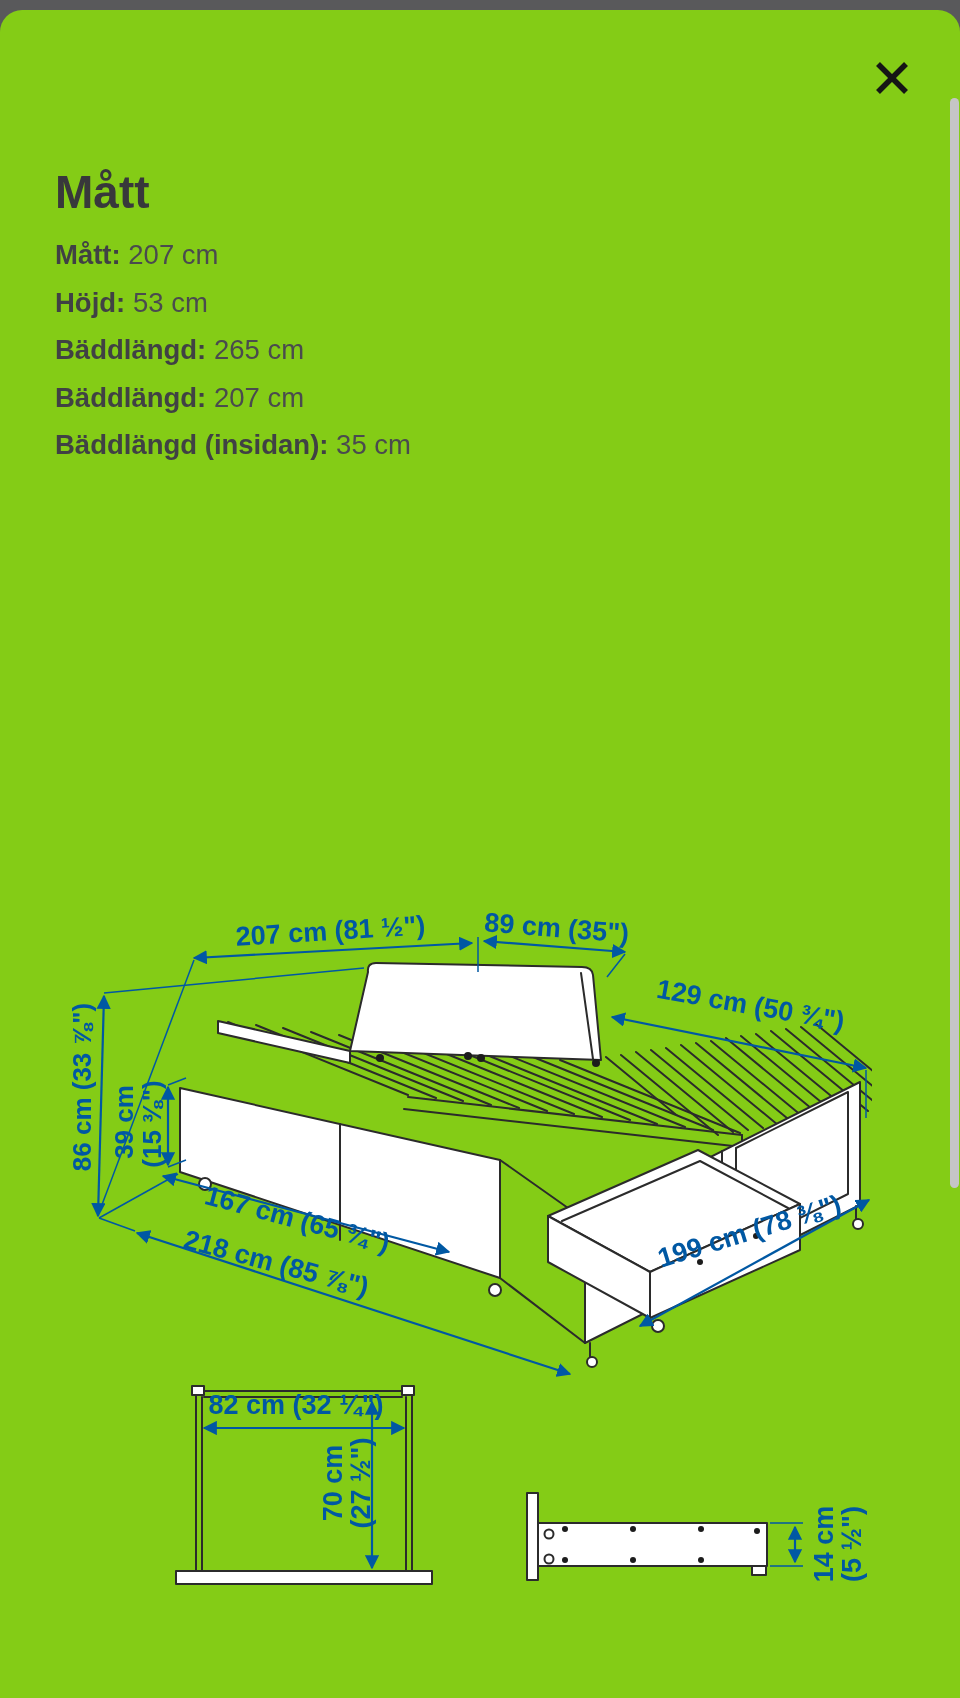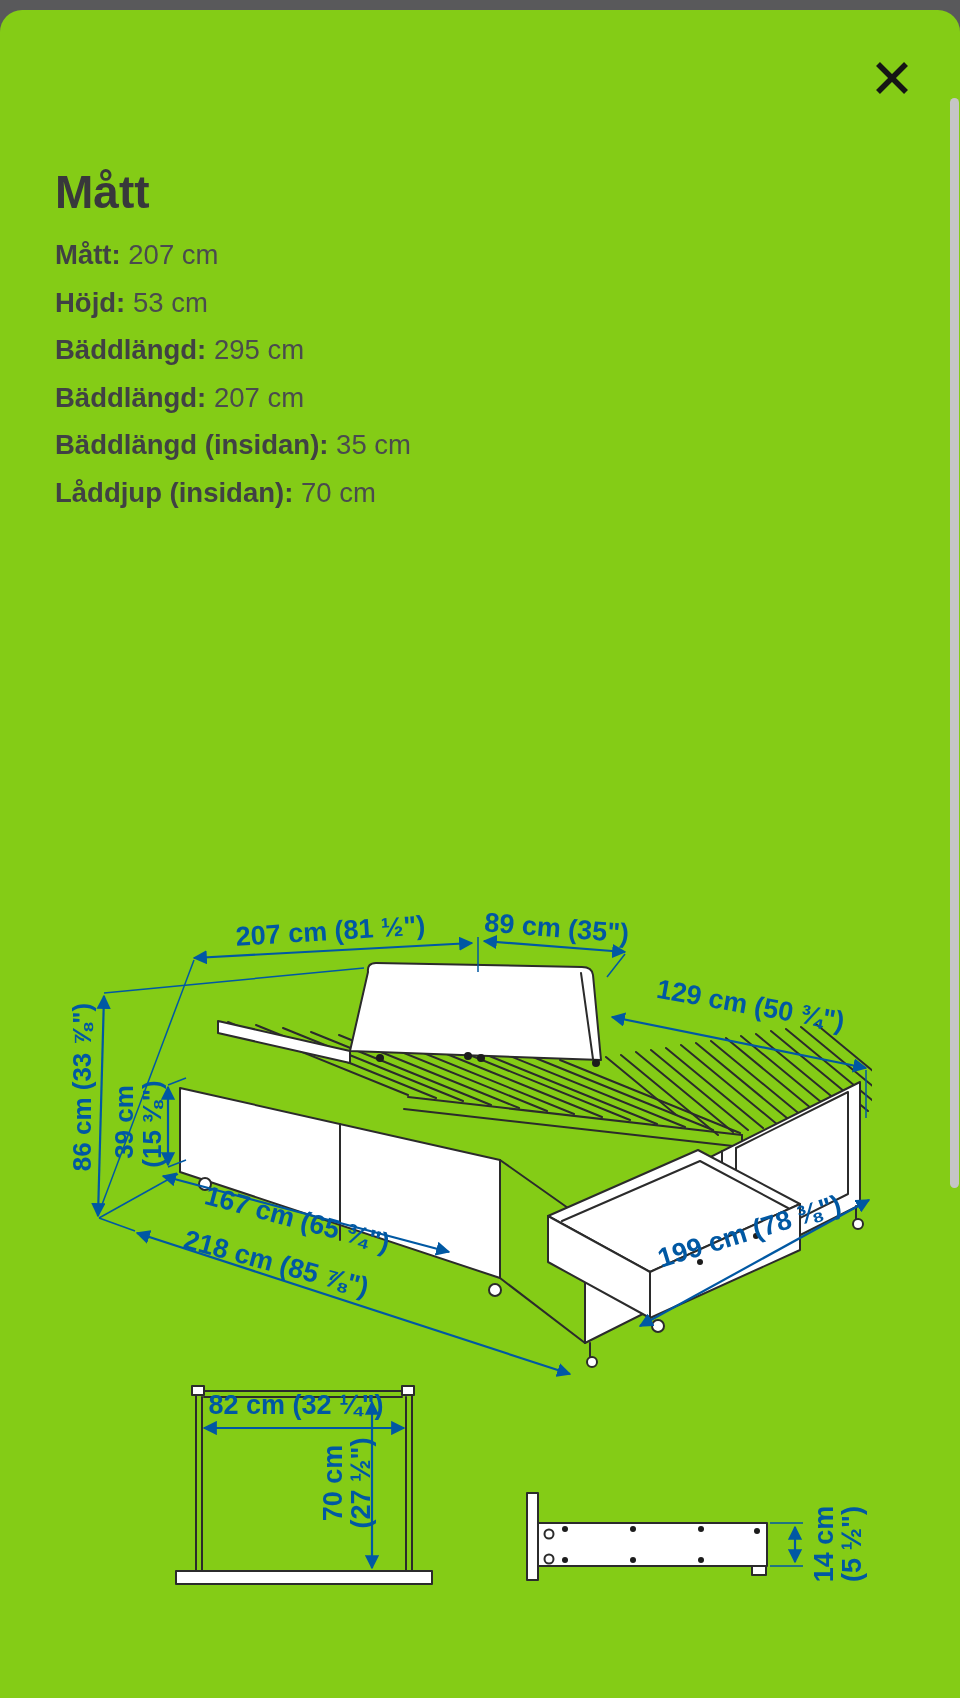--- a/index.html
+++ b/index.html
@@ -50,24 +50,23 @@
       <line x1="3" y1="3" x2="31" y2="31" stroke="#151515" stroke-width="5.5"></line>
       <line x1="31" y1="3" x2="3" y2="31" stroke="#151515" stroke-width="5.5"></line>
     </svg>
   </button>
 
   <h1 class="page-title">Mått</h1>
 
   <div class="spec-list">
     <div class="spec-row"><span class="spec-label">Mått:</span> <span class="spec-value">207 cm</span></div>
     <div class="spec-row"><span class="spec-label">Höjd:</span> <span class="spec-value">53 cm</span></div>
-    <div class="spec-row"><span class="spec-label">Bäddlängd:</span> <span class="spec-value">295 cm</span></div>
+    <div class="spec-row"><span class="spec-label">Bäddlängd:</span> <span class="spec-value">265 cm</span></div>
     <div class="spec-row"><span class="spec-label">Bäddlängd:</span> <span class="spec-value">207 cm</span></div>
     <div class="spec-row"><span class="spec-label">Bäddlängd (insidan):</span> <span class="spec-value">35 cm</span></div>
-    <div class="spec-row"><span class="spec-label">Låddjup (insidan):</span> <span class="spec-value">70 cm</span></div>
   </div>
 
   <svg class="diagram-svg" width="960" height="938" viewBox="0 760 960 938">
     <defs>
       <marker id="ah" viewBox="0 0 10 10" refX="9" refY="5" markerWidth="6.5" markerHeight="6.5" orient="auto-start-reverse">
         <path d="M0 0 L10 5 L0 10 z" fill="#0058a3"></path>
       </marker>
       <clipPath id="denseclip">
         <polygon points="598,1002 872,1006 872,1102 742,1140 598,1064"></polygon>
       </clipPath>

